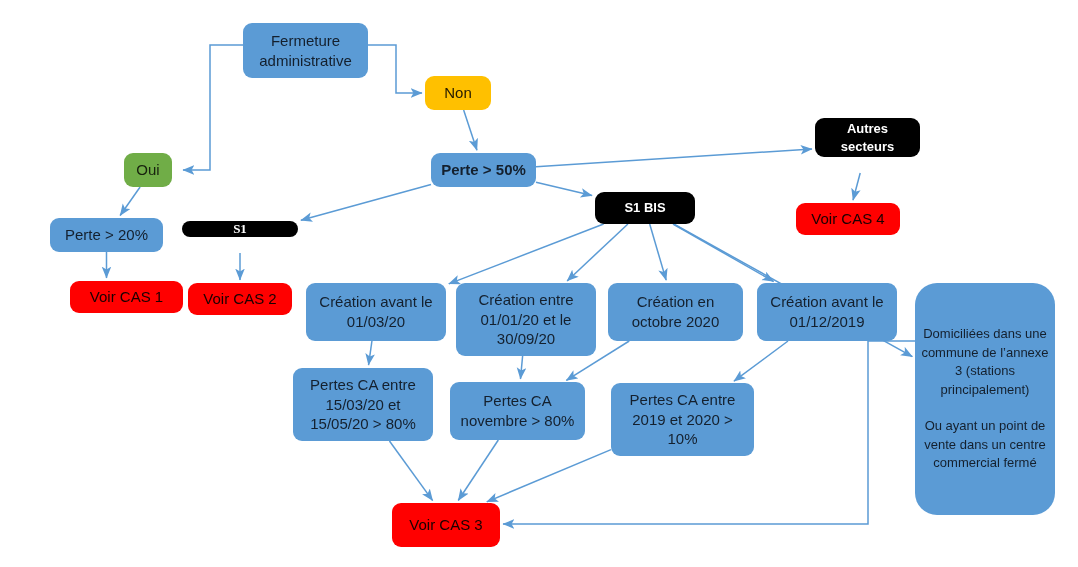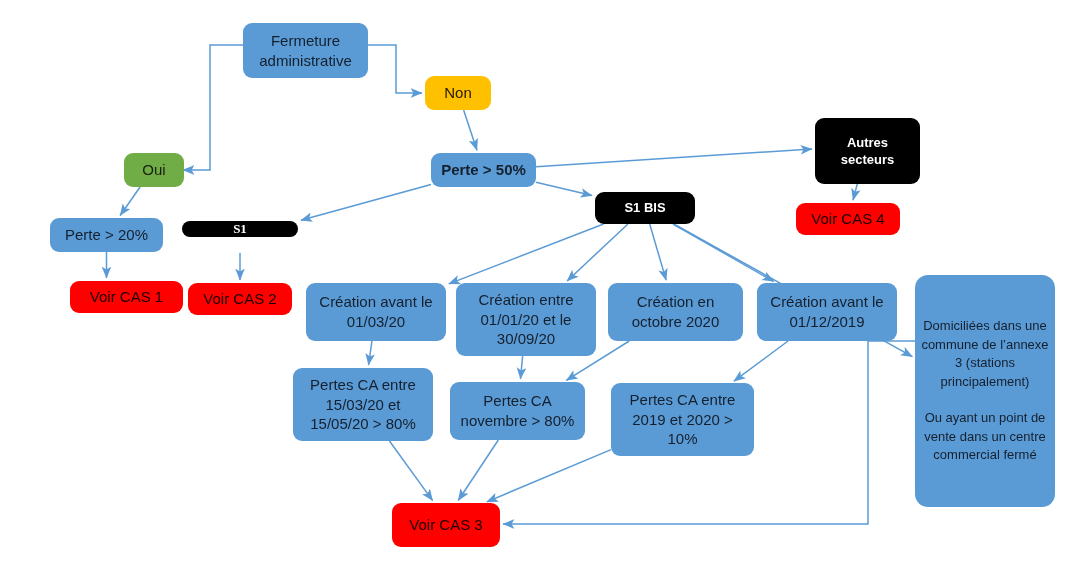--- a/index.html
+++ b/index.html
@@ -80,40 +80,40 @@
         <path d="M389.4585152838428,441 L432.64101782575995,500.57104266324717"></path>
         <path d="M498.3009259259259,440 L458.24866702326636,500.4985169438774"></path>
         <path d="M611,449.5813953488372 L486.795386904398,501.83661312055983"></path>
         <path d="M915,341 L868,341 L868,524 L503,524"></path>
       </g>
   </svg>
   <div id="node-layer">
       <div class="node n-blue" style="left: 243px; top: 23px; width: 125px; height: 55px;">Fermeture
 administrative</div>
       <div class="node n-yellow" style="left: 425px; top: 76px; width: 66px; height: 34px;">Non</div>
-      <div class="node n-green" style="left: 124px; top: 153px; width: 60px; height: 34px;">Oui</div>
+      <div class="node n-green" style="left: 124px; top: 153px; width: 48px; height: 34px;">Oui</div>
       <div class="node n-blue" style="left: 431px; top: 153px; width: 105px; height: 34px; font-weight: bold;">Perte &gt; 50%</div>
-      <div class="node n-black" style="left: 815px; top: 118px; width: 105px; height: 66px;">Autres
+      <div class="node n-black" style="left: 815px; top: 118px; width: 105px; height: 39px;">Autres
 secteurs</div>
       <div class="node n-red" style="left: 796px; top: 203px; width: 104px; height: 32px;">Voir CAS 4</div>
       <div class="node n-blue" style="left: 50px; top: 218px; width: 113px; height: 34px;">Perte &gt; 20%</div>
       <div class="node n-red" style="left: 50px; top: 281px; width: 113px; height: 32px; margin-left: 20px;">Voir CAS 1</div>
       <div class="node n-black" style="left: 182px; top: 221px; width: 116px; height: 16px; font-family: Liberation Serif, serif;">S1</div>
       <div class="node n-red" style="left: 188px; top: 283px; width: 104px; height: 32px;">Voir CAS 2</div>
       <div class="node n-black" style="left: 595px; top: 192px; width: 100px; height: 32px;">S1 BIS</div>
       <div class="node n-blue" style="left: 306px; top: 283px; width: 140px; height: 58px;">Création avant le
 01/03/20</div>
       <div class="node n-blue" style="left: 456px; top: 283px; width: 140px; height: 73px;">Création entre
 01/01/20 et le
 30/09/20</div>
       <div class="node n-blue" style="left: 608px; top: 283px; width: 135px; height: 58px;">Création en
 octobre 2020</div>
       <div class="node n-blue" style="left: 757px; top: 283px; width: 140px; height: 58px;">Création avant le
 01/12/2019</div>
-      <div class="node n-blue n-bigbox" style="left: 915px; top: 275px; width: 140px; height: 232px; border-radius: 13px;">Domiciliées dans une commune de l’annexe 3 (stations principalement)
+      <div class="node n-blue n-bigbox" style="left: 915px; top: 283px; width: 140px; height: 232px;">Domiciliées dans une commune de l’annexe 3 (stations principalement)
 
 Ou ayant un point de vente dans un centre commercial fermé</div>
       <div class="node n-blue" style="left: 293px; top: 368px; width: 140px; height: 73px;">Pertes CA entre
 15/03/20 et
 15/05/20 &gt; 80%</div>
       <div class="node n-blue" style="left: 450px; top: 382px; width: 135px; height: 58px;">Pertes CA
 novembre &gt; 80%</div>
       <div class="node n-blue" style="left: 611px; top: 383px; width: 143px; height: 73px;">Pertes CA entre
 2019 et 2020 &gt;
 10%</div>

